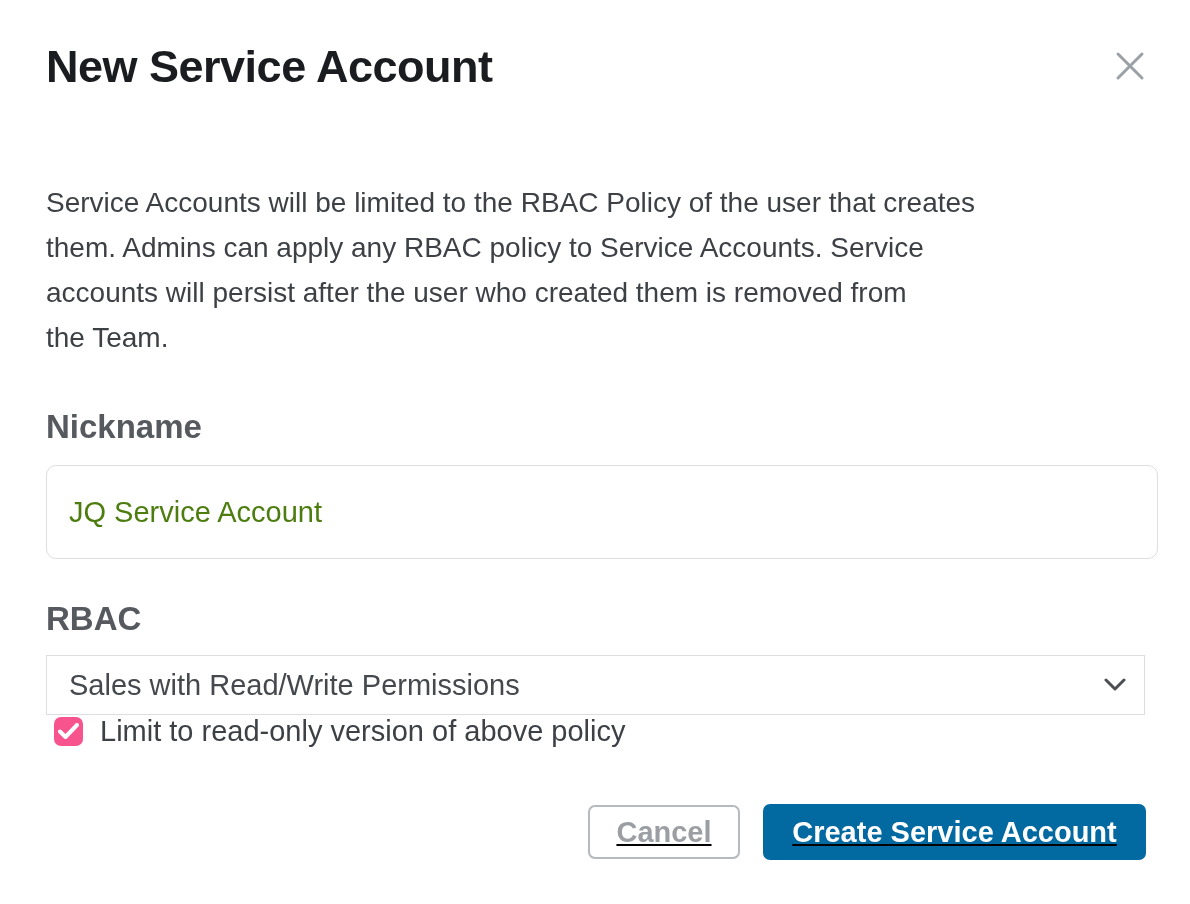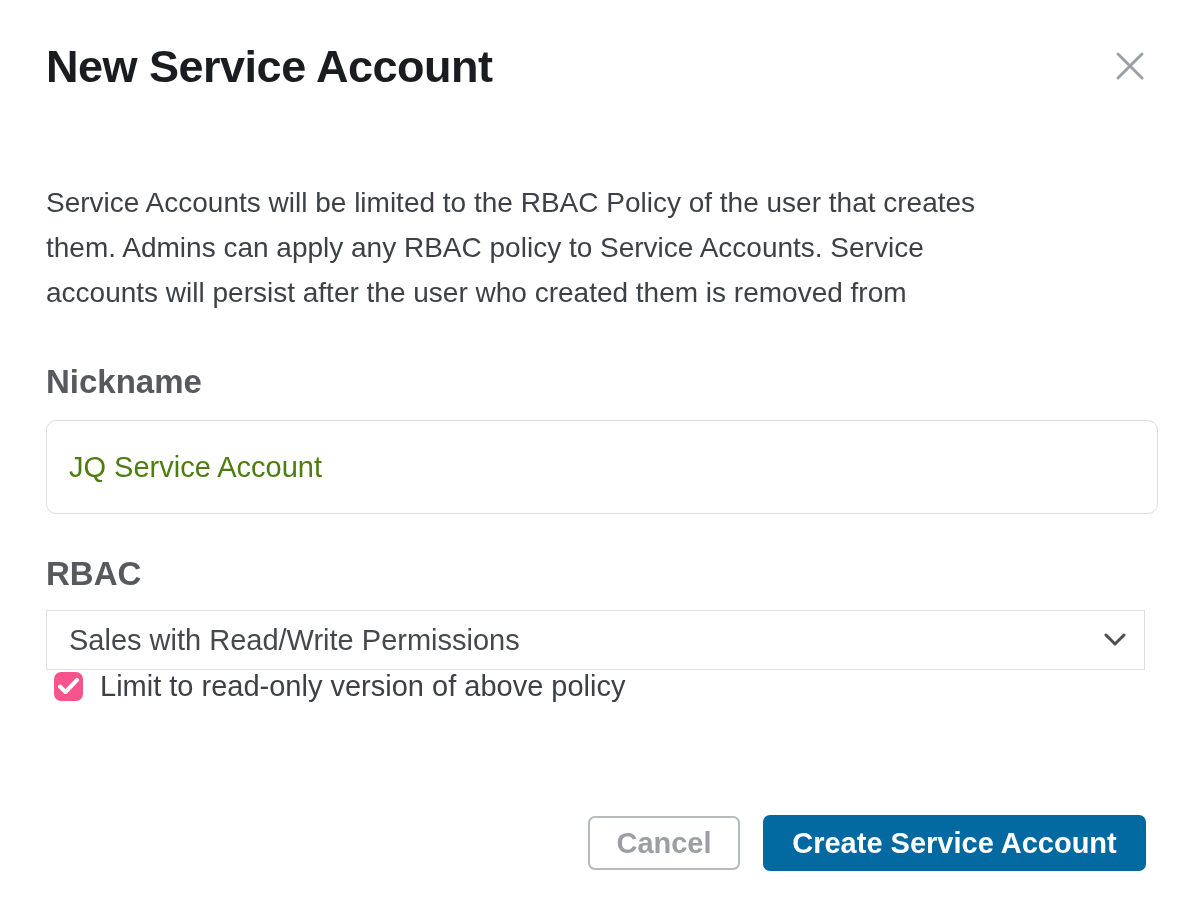--- a/index.html
+++ b/index.html
@@ -106,24 +106,25 @@
     flex: none;
   }
   .checkbox-label {
     margin-left: 17px;
     font-size: 29px;
     color: #3d4045;
   }
   .footer {
     position: absolute;
     right: 44px;
-    bottom: 33px;
+    bottom: 44px;
     display: flex;
     align-items: center;
     gap: 23px;
+    text-decoration: underline;
   }
   .btn {
     height: 56px;
     font-family: "Liberation Sans", sans-serif;
     font-weight: bold;
     font-size: 29px;
     border-radius: 7px;
     cursor: pointer;
     display: flex;
     align-items: center;
@@ -155,20 +156,21 @@
         <line x1="5" y1="5" x2="29" y2="29" stroke="#9aa0a5" stroke-width="3" stroke-linecap="round"></line>
         <line x1="29" y1="5" x2="5" y2="29" stroke="#9aa0a5" stroke-width="3" stroke-linecap="round"></line>
       </svg>
     </span>
   </button>
 
   <div class="description">
     <div>Service Accounts will be limited to the RBAC Policy of the user that creates</div>
     <div>them. Admins can apply any RBAC policy to Service Accounts. Service</div>
     <div>accounts will persist after the user who created them is removed from</div>
+    <div>the Team.</div>
   </div>
 
   <label class="field-label">Nickname</label>
   <input class="text-input" type="text" value="JQ Service Account" style="">
 
   <label class="field-label" style="margin-top:41px;">RBAC</label>
   <div class="select-box">
     <span class="select-value">Sales with Read/Write Permissions</span>
     <span class="select-chevron">
       <svg width="22" height="14" viewBox="0 0 22 14">

